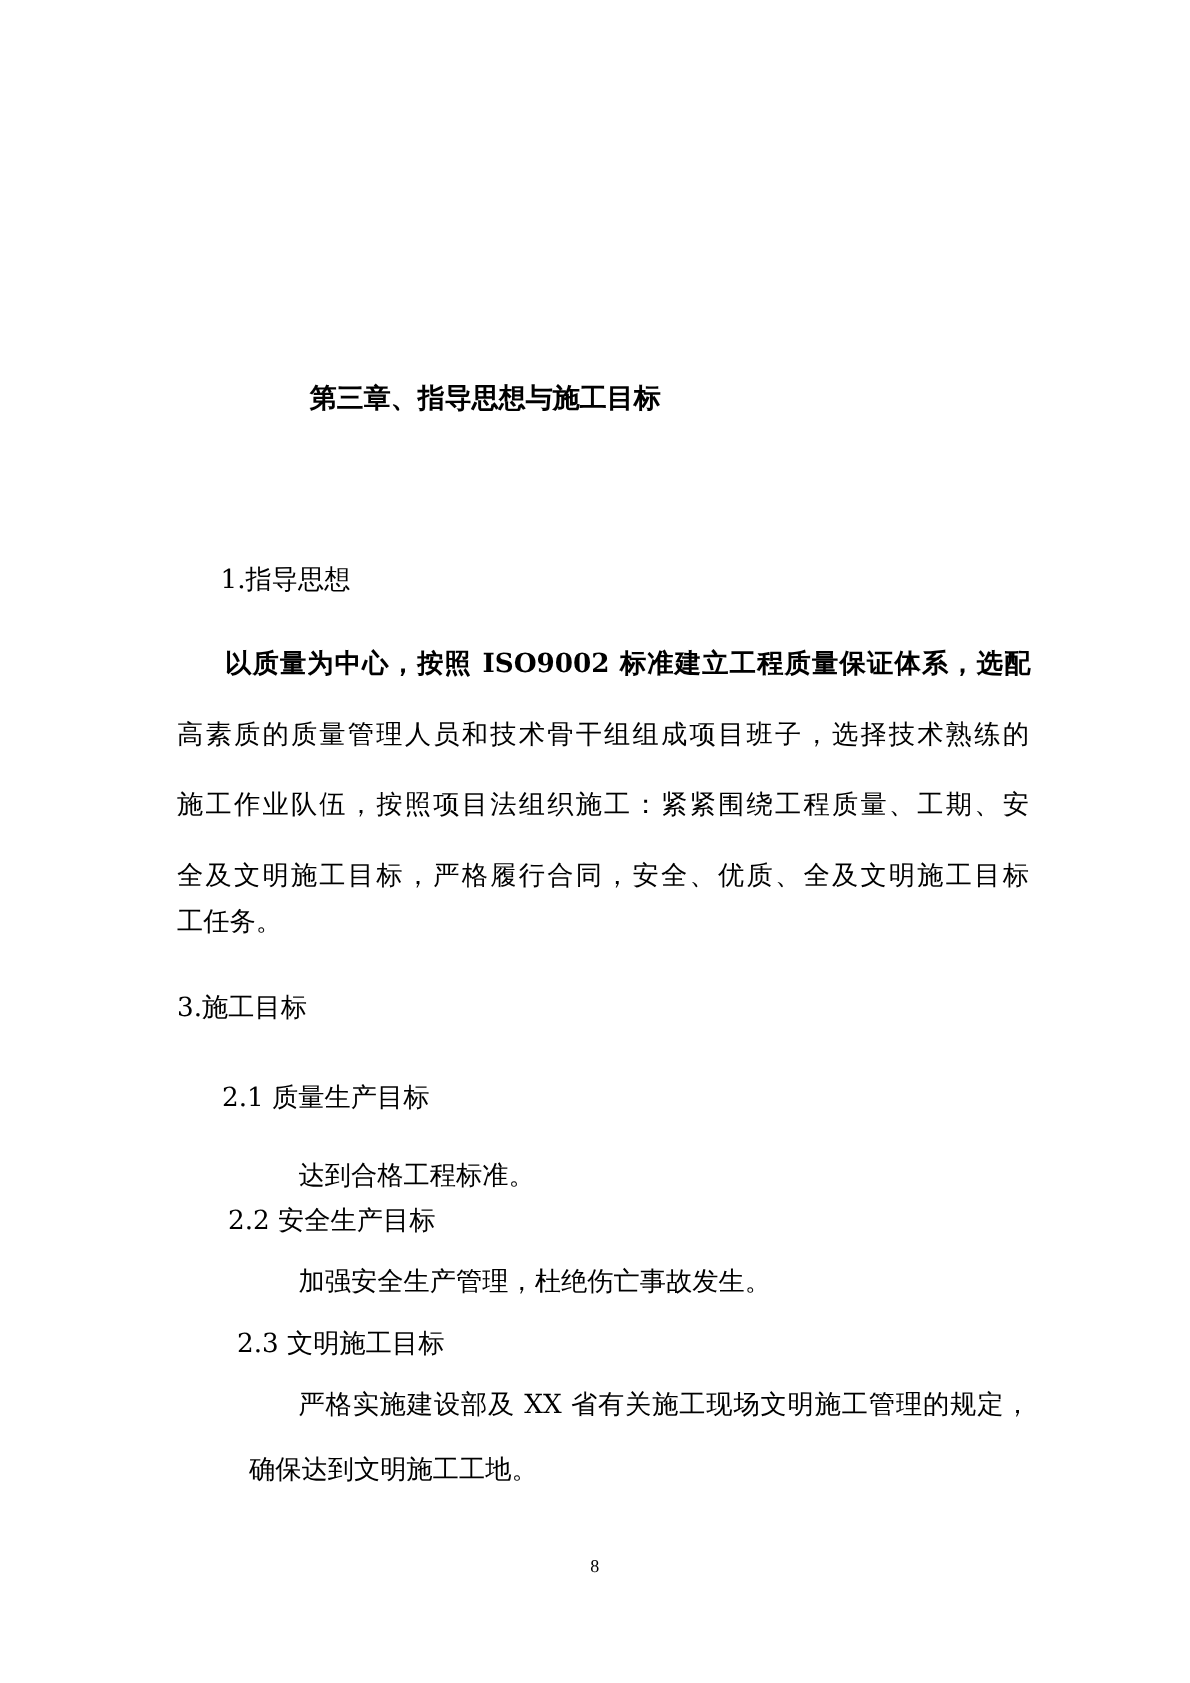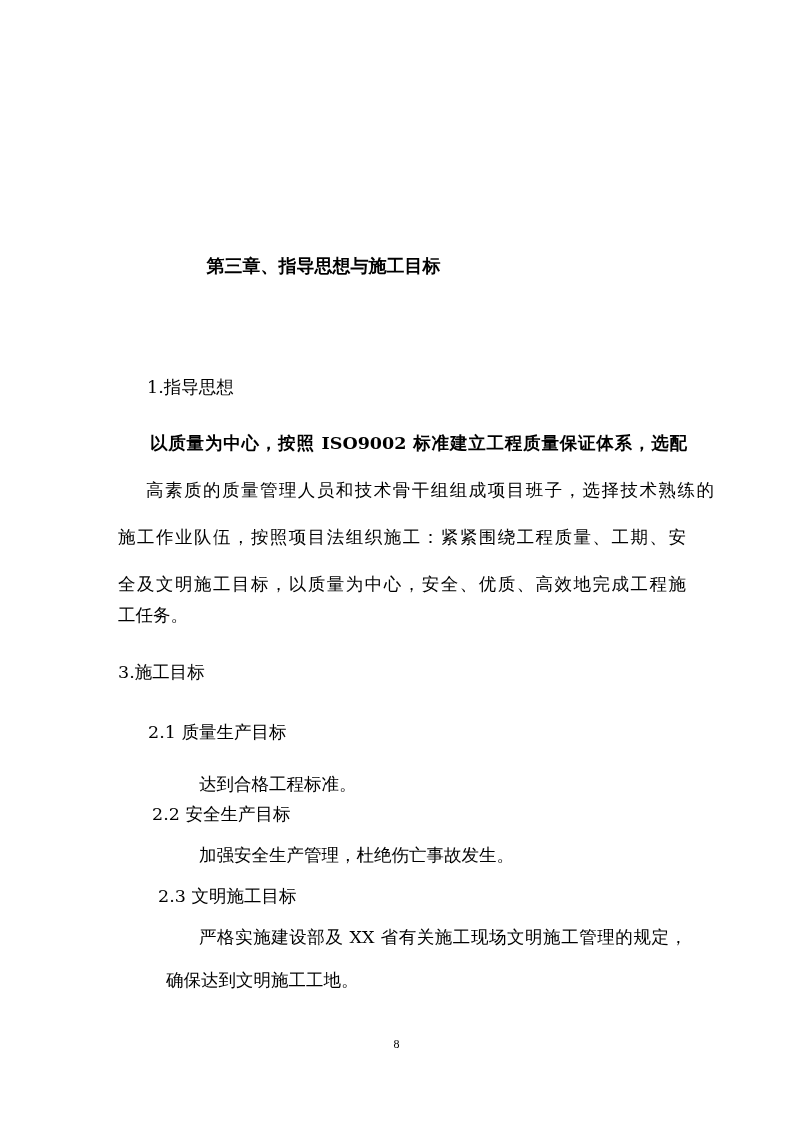--- a/index.html
+++ b/index.html
@@ -18,23 +18,23 @@
 </head>
 <body>
 
 <div>
   <div class="title">第三章、指导思想与施工目标</div>
 
   <div class="ln" style="left:118px; top:376px;margin-left:29px;">1.指导思想</div>
 
   <div>
     <div class="ln just" style="left:150px; top:432px; width:537px;font-weight:bold;">以质量为中心，按照 ISO9002 标准建立工程质量保证体系，选配</div>
-    <div class="ln just" style="left:118px; top:479px;margin-left:28px;">高素质的质量管理人员和技术骨干组组成项目班子，选择技术熟练的</div>
+    <div class="ln just" style="left:118px; top:479px;">高素质的质量管理人员和技术骨干组组成项目班子，选择技术熟练的</div>
     <div class="ln just" style="left:118px; top:526px;">施工作业队伍，按照项目法组织施工：紧紧围绕工程质量、工期、安</div>
-    <div class="ln just" style="left:118px; top:573px;">全及文明施工目标，以质量为中心，安全、优质、高效地完成工程施</div>
+    <div class="ln just" style="left:118px; top:573px;">全及文明施工目标，严格履行合同，安全、优质、全及文明施工目标</div>
     <div class="ln" style="left:118px; top:604px;">工任务。</div>
   </div>
 
   <div class="ln" style="left:118px; top:661px;">3.施工目标</div>
 
   <div>
     <div class="ln" style="left:148px; top:721px;">2.1 质量生产目标</div>
     <div class="ln" style="left:199px; top:773px;">达到合格工程标准。</div>
   </div>
 

